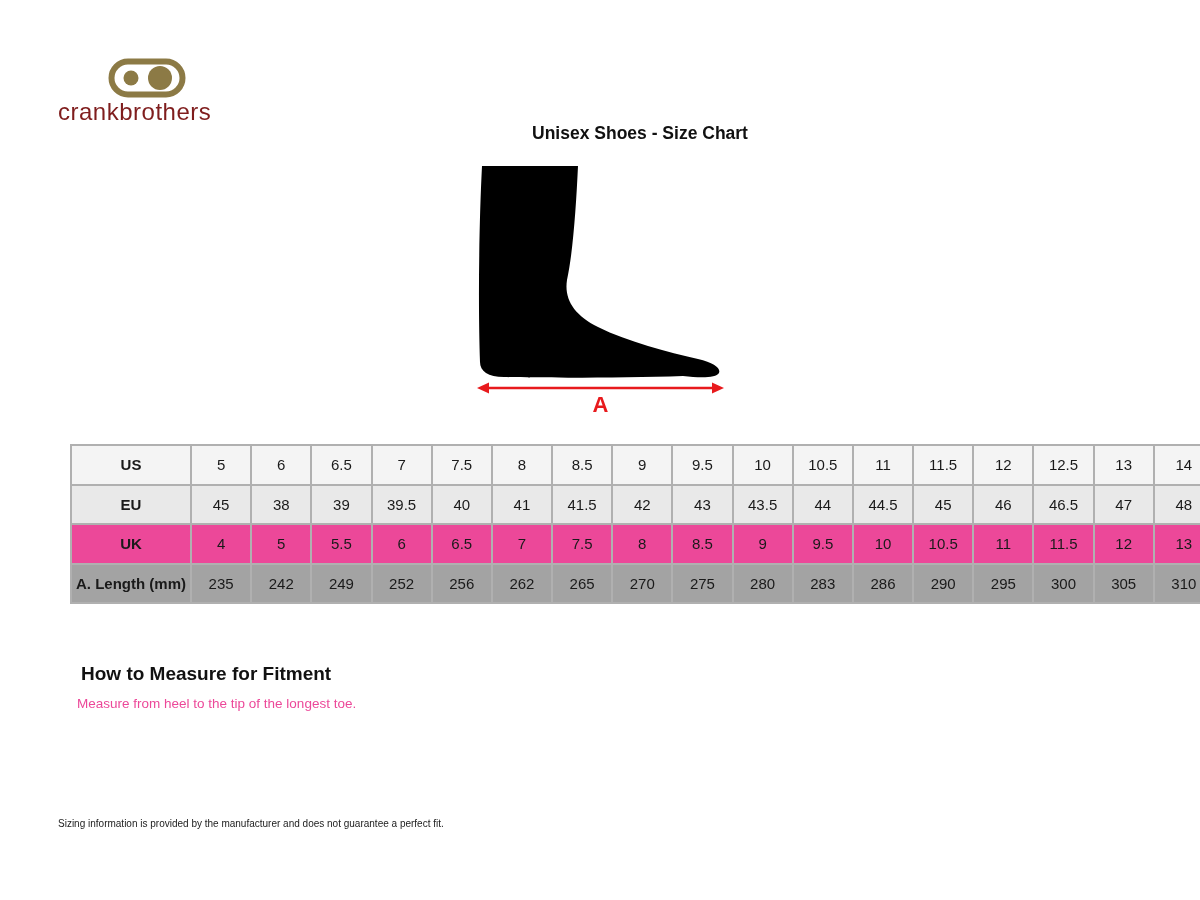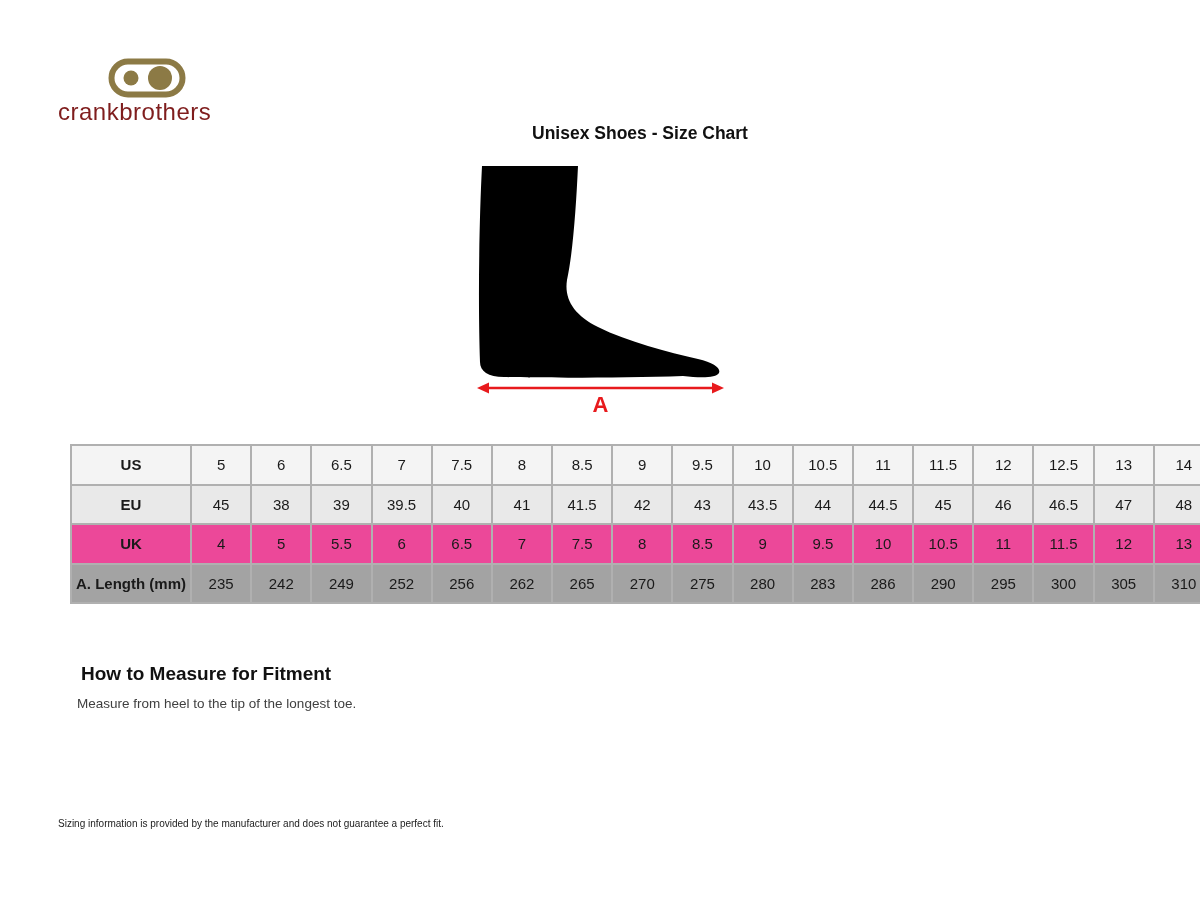--- a/index.html
+++ b/index.html
@@ -51,21 +51,21 @@
   table.size-table tr:nth-child(1) { background: #f4f4f4; }
   table.size-table tr:nth-child(2) { background: #e9e9e9; margin-top: 8px; }
   table.size-table tr:nth-child(3) { background: #ec4899; }
   table.size-table tr:nth-child(4) { background: #a3a3a3; }
 
   
   .measure { position: absolute; left: 70px; top: 652px; width: 700px; }
   .measure-heading { margin: 11px; font-size: 19px; font-weight: 700; color: #111; }
   .measure-item { margin: 17px 0 0 7px; font-size: 13.5px; font-weight: 700; color: #111; }
   .measure-item .letter { color: #e81a1d; }
-  .measure-desc { margin: 4px 0 0 7px; font-size: 13.5px; font-weight: 400; color: #404040; }
+  .measure-desc { margin: 4px 0 0 7px; font-size: 13.5px; font-weight: 400; color: #ec4899; }
 
   
   .footer {
     position: absolute; left: 58px; top: 817px;
     font-size: 10px; color: #222; line-height: 1.45;
   }
 </style>
 </head>
 <body>
 

